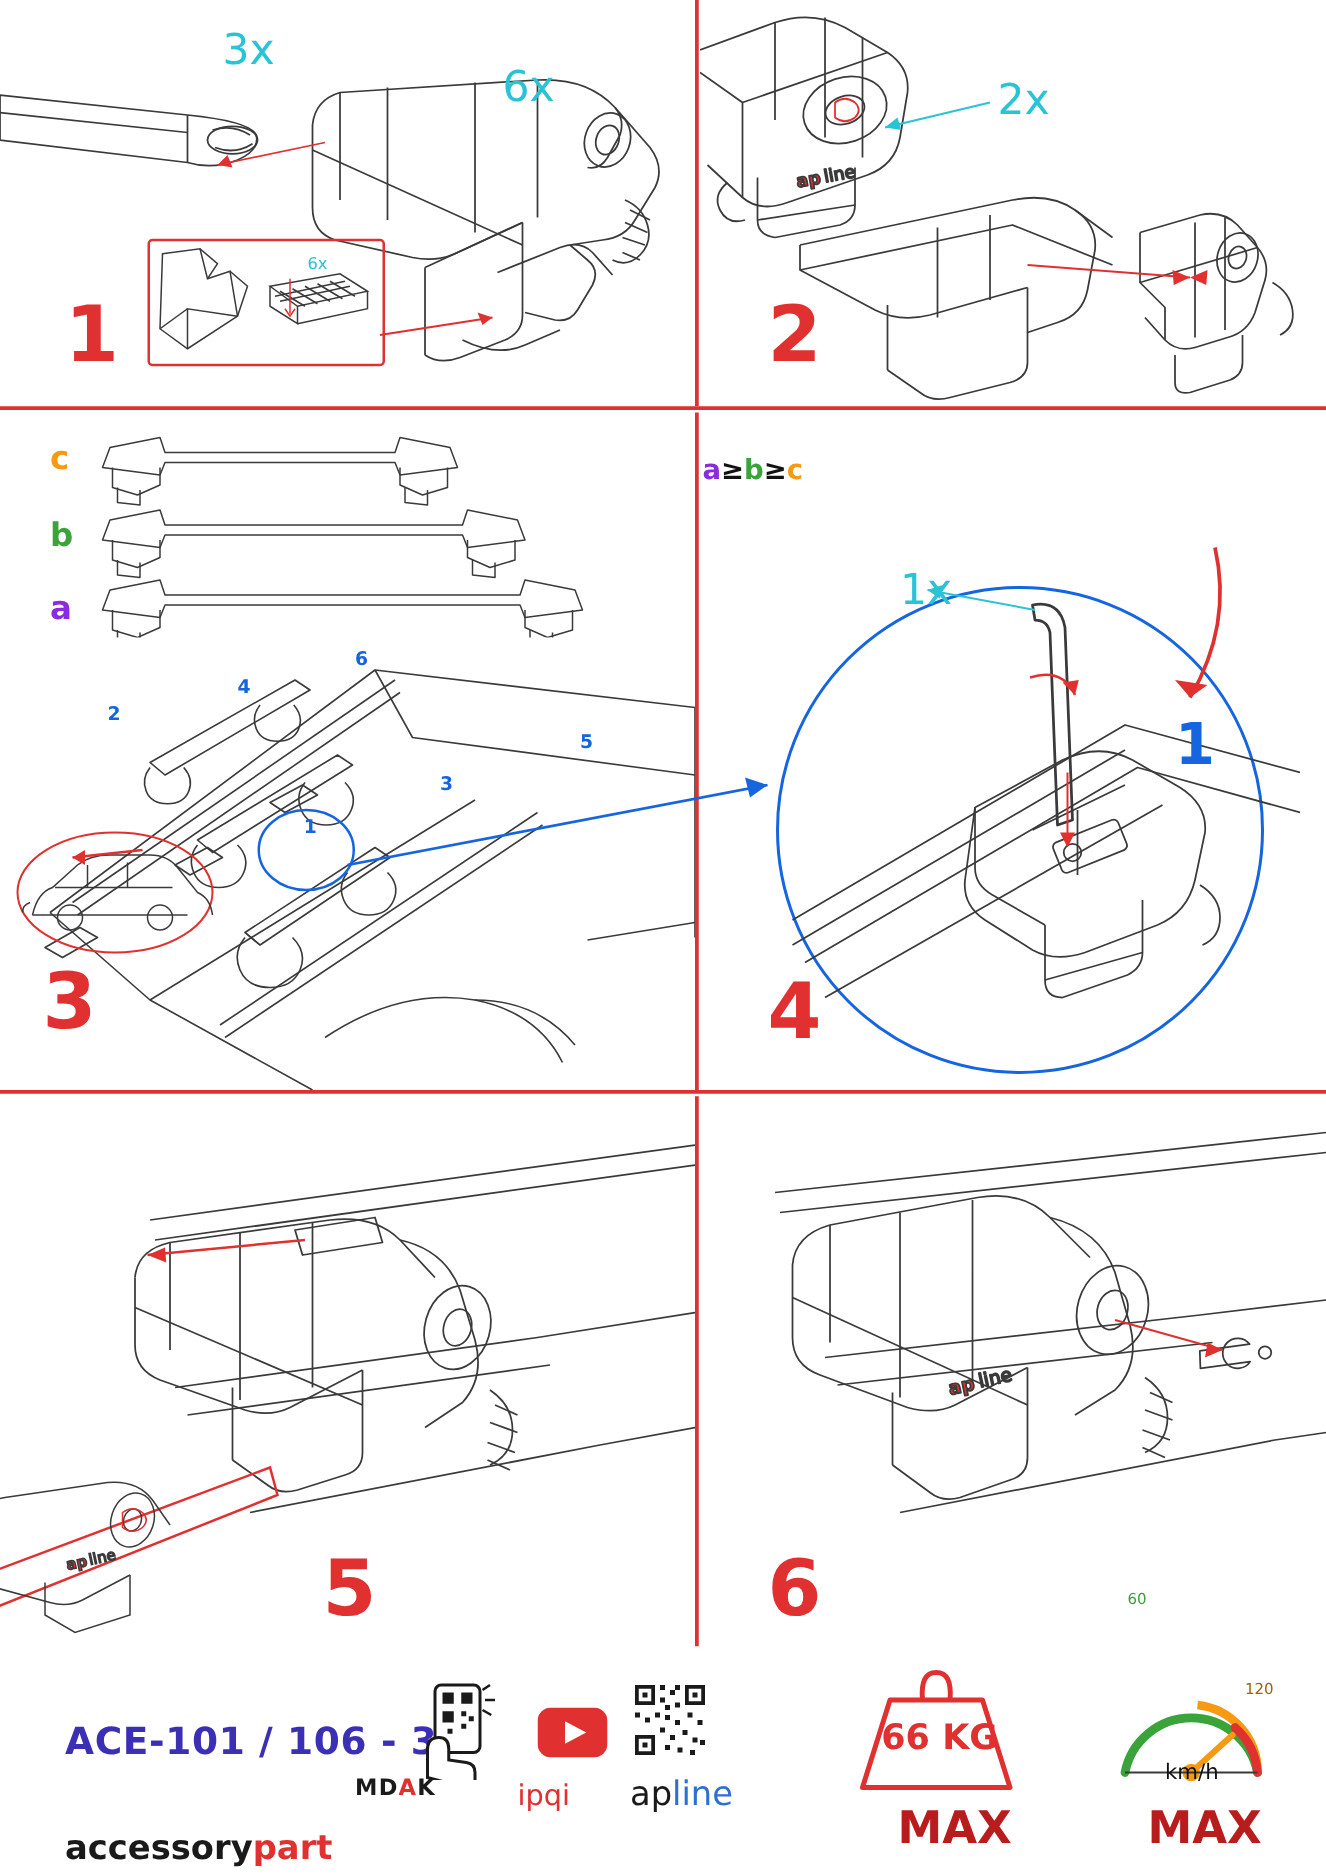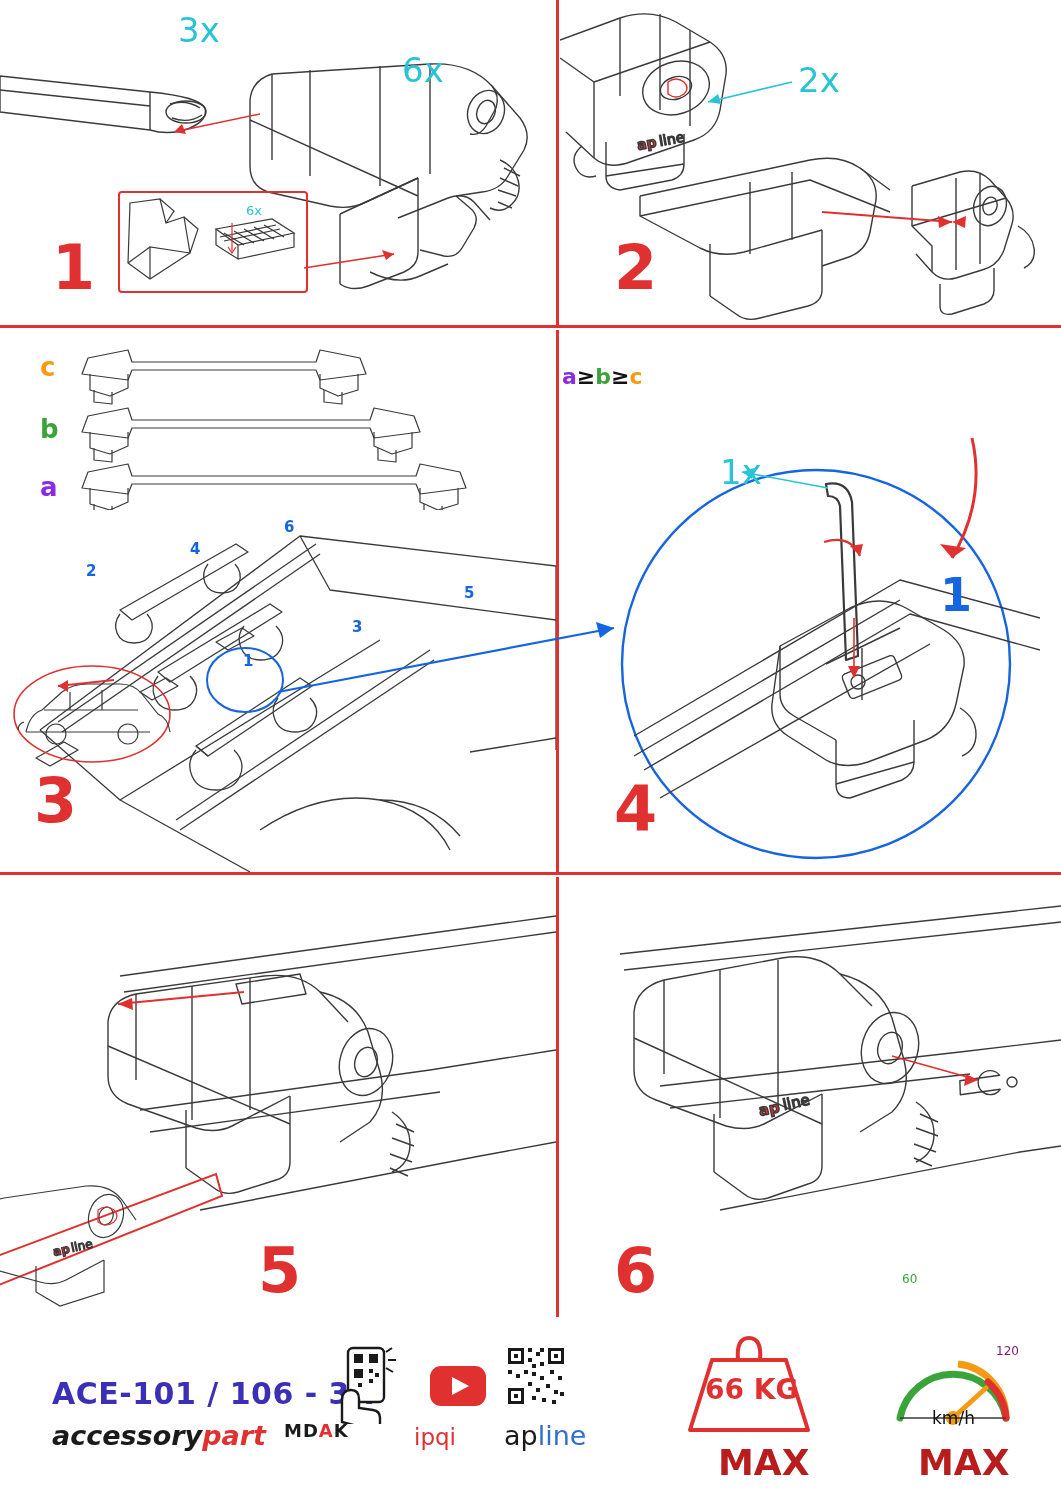--- a/index.html
+++ b/index.html
@@ -77,21 +77,21 @@
     font-family:"DejaVu Sans", sans-serif;
   }
 
   
   .model{
     position:absolute;left:52px;top:1376px;
     color:#3b2fb5;font-size:30px;font-weight:700;
     font-family:"DejaVu Sans", sans-serif;
     letter-spacing:0.5px;
   }
-  .brandrow{position:absolute;left:52px;top:1420px;font-style:italic;}
+  .brandrow{position:absolute;left:52px;top:1463px;}
   .brand-accessory{
     color:#1a1a1a;font-size:27px;font-weight:700;
     font-family:"DejaVu Sans", sans-serif;
   }
   .brand-part{color:#e03030;font-size:27px;font-weight:700;font-family:"DejaVu Sans", sans-serif;}
 
   .mdak{
     position:absolute;left:284px;top:1420px;
     font-size:18px;font-weight:700;color:#1a1a1a;
     font-family:"DejaVu Sans", sans-serif;letter-spacing:1px;
@@ -114,21 +114,21 @@
     font-family:"DejaVu Sans", sans-serif;
   }
 
   .kgtext{
     position:absolute;color:#e03030;font-size:28px;font-weight:700;
     font-family:"DejaVu Sans", sans-serif;
   }
 
   .kmh{position:absolute;font-size:17px;color:#111;font-family:"DejaVu Sans", sans-serif;}
   .tick60{position:absolute;font-size:12px;color:#3aa33a;font-family:"DejaVu Sans", sans-serif;}
-  .tick120{position:absolute;font-size:12px;color:#701a75;font-family:"DejaVu Sans", sans-serif;}
+  .tick120{position:absolute;font-size:12px;color:#a16207;font-family:"DejaVu Sans", sans-serif;}
 
   .redbox{
     position:absolute;border:2px solid #e03030;border-radius:4px;
   }
 
   svg{display:block;}
   .art{position:absolute;pointer-events:none;}
 </style>
 </head>
 <body>
@@ -197,21 +197,21 @@
   <svg class="art" style="left:300px;top:238px;" width="110" height="40" viewBox="0 0 110 40">
     <path d="M4 30 L94 16" stroke="#e03030" stroke-width="1.6" fill="none"></path>
     <path d="M94 16 L82 12 L86 22 Z" fill="#e03030"></path>
   </svg>
 
   <svg class="art" style="left:160px;top:110px;" width="110" height="30" viewBox="0 0 110 30">
     <path d="M100 4 L14 22" stroke="#e03030" stroke-width="1.4" fill="none"></path>
     <path d="M14 22 L26 24 L22 14 Z" fill="#e03030"></path>
   </svg>
 
-  <div class="qty" style="left:178px;top:10px;">3x</div>
+  <div class="qty" style="left:178px;top:20px;">3x</div>
   <div class="qty" style="left:402px;top:50px;">6x</div>
   <div class="stepnum" style="left:52px;top:237px;">1</div>
 
   <svg class="art" style="left:560px;top:0;" width="501" height="325" viewBox="0 0 501 325">
     <g fill="none" stroke="#3a3a3a" stroke-width="1.4" stroke-linejoin="round">
 
       <path d="M0 40 L60 18 Q90 8 116 22 L150 42 Q168 54 166 74 L160 110 Q156 132 134 140 L70 162 Q48 170 34 158 L6 132"></path>
       <path d="M0 58 L34 82 L34 158"></path>
       <path d="M34 82 L150 42"></path>
       <path d="M60 18 L60 96 M100 14 L100 110 M130 30 L130 126"></path>

